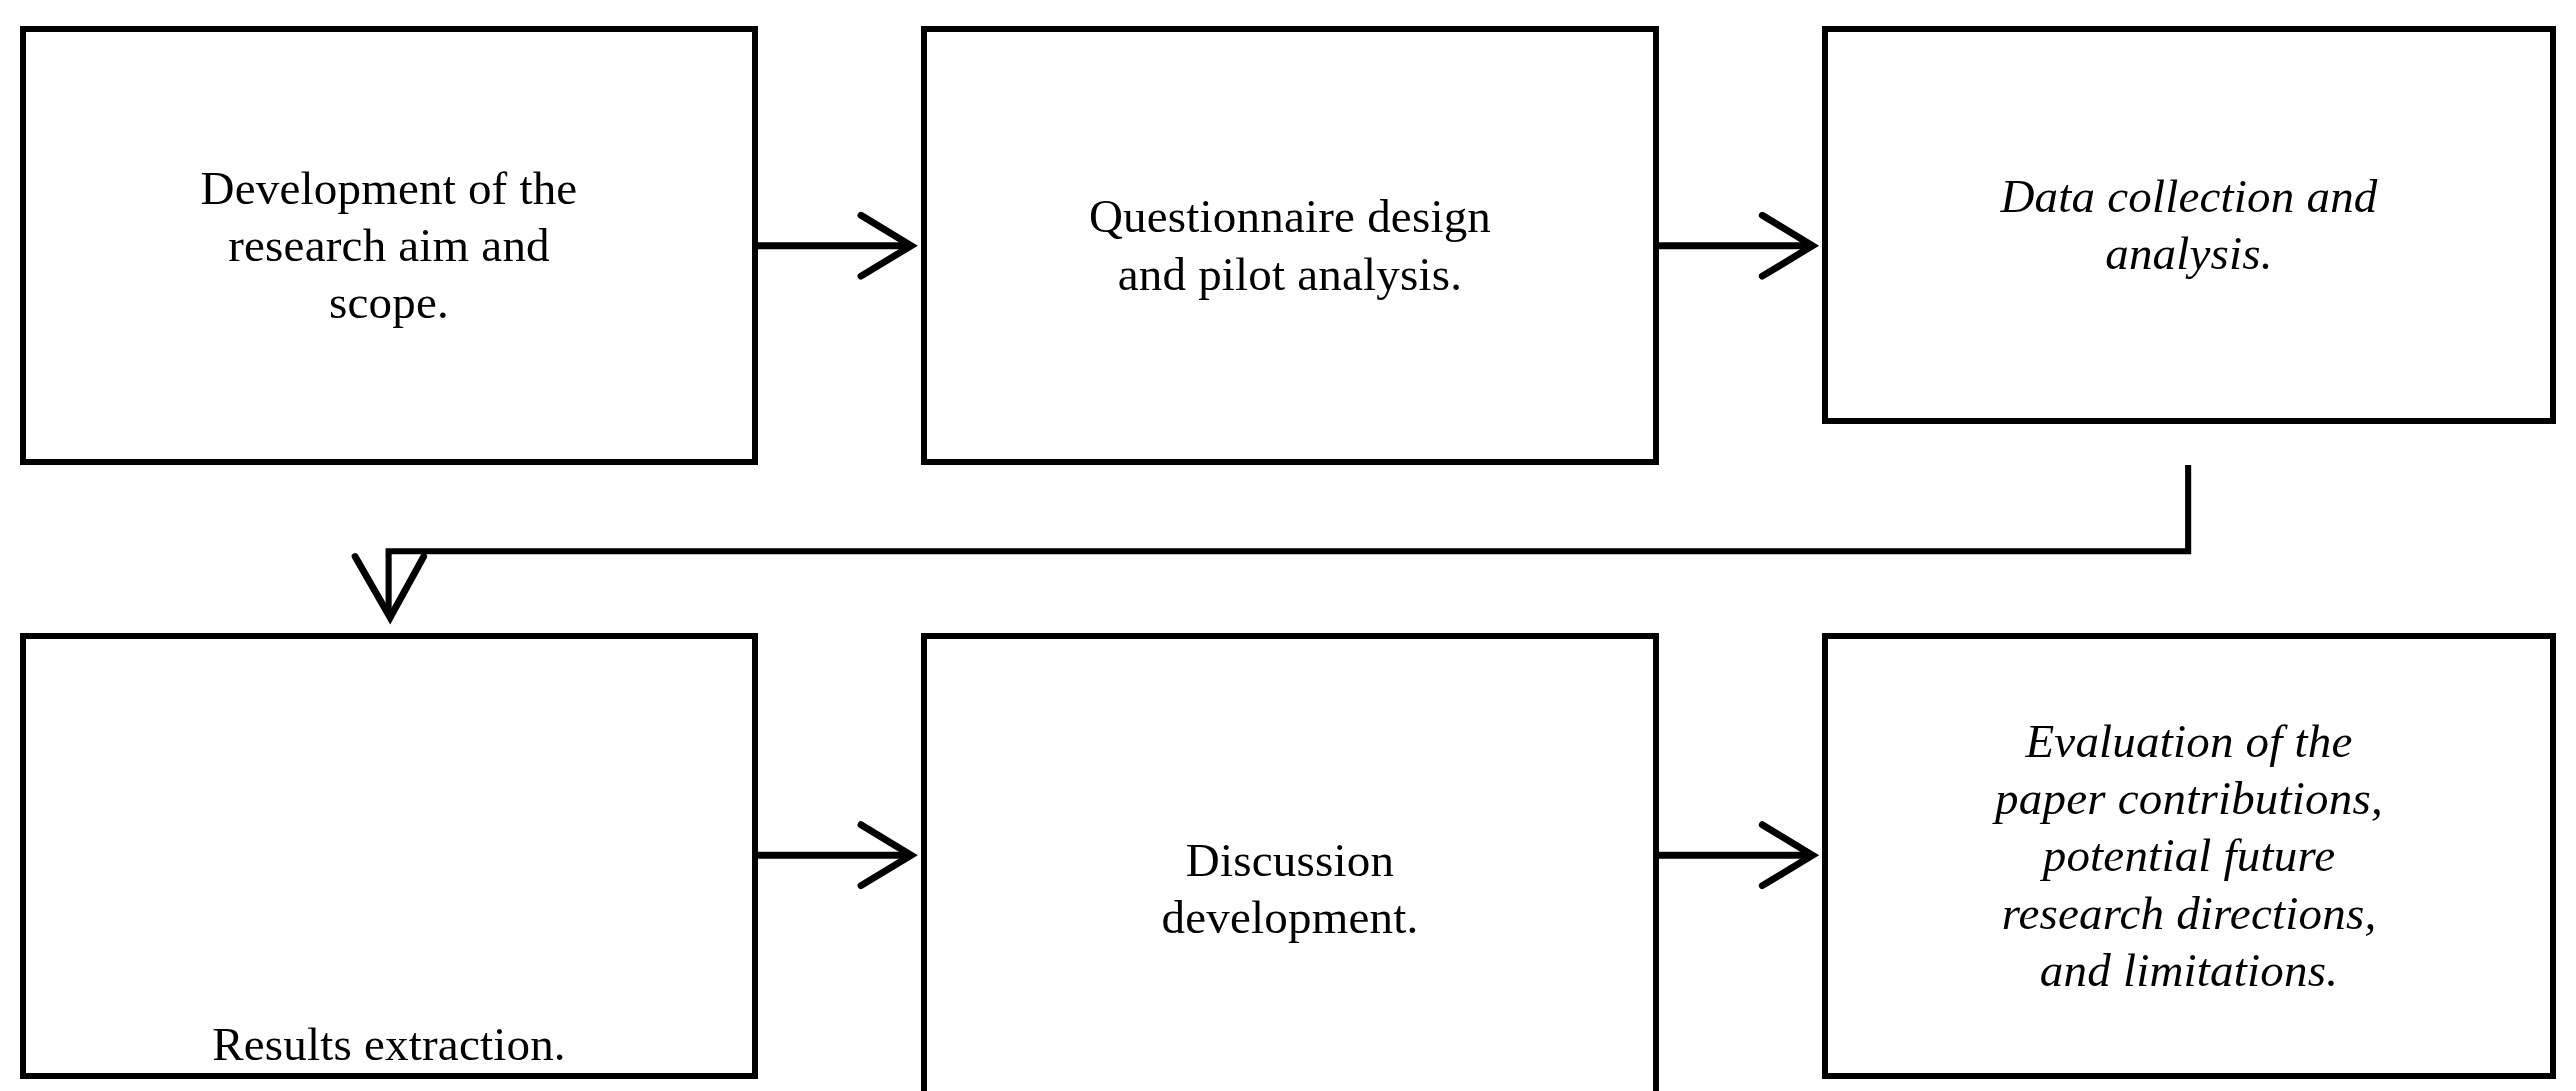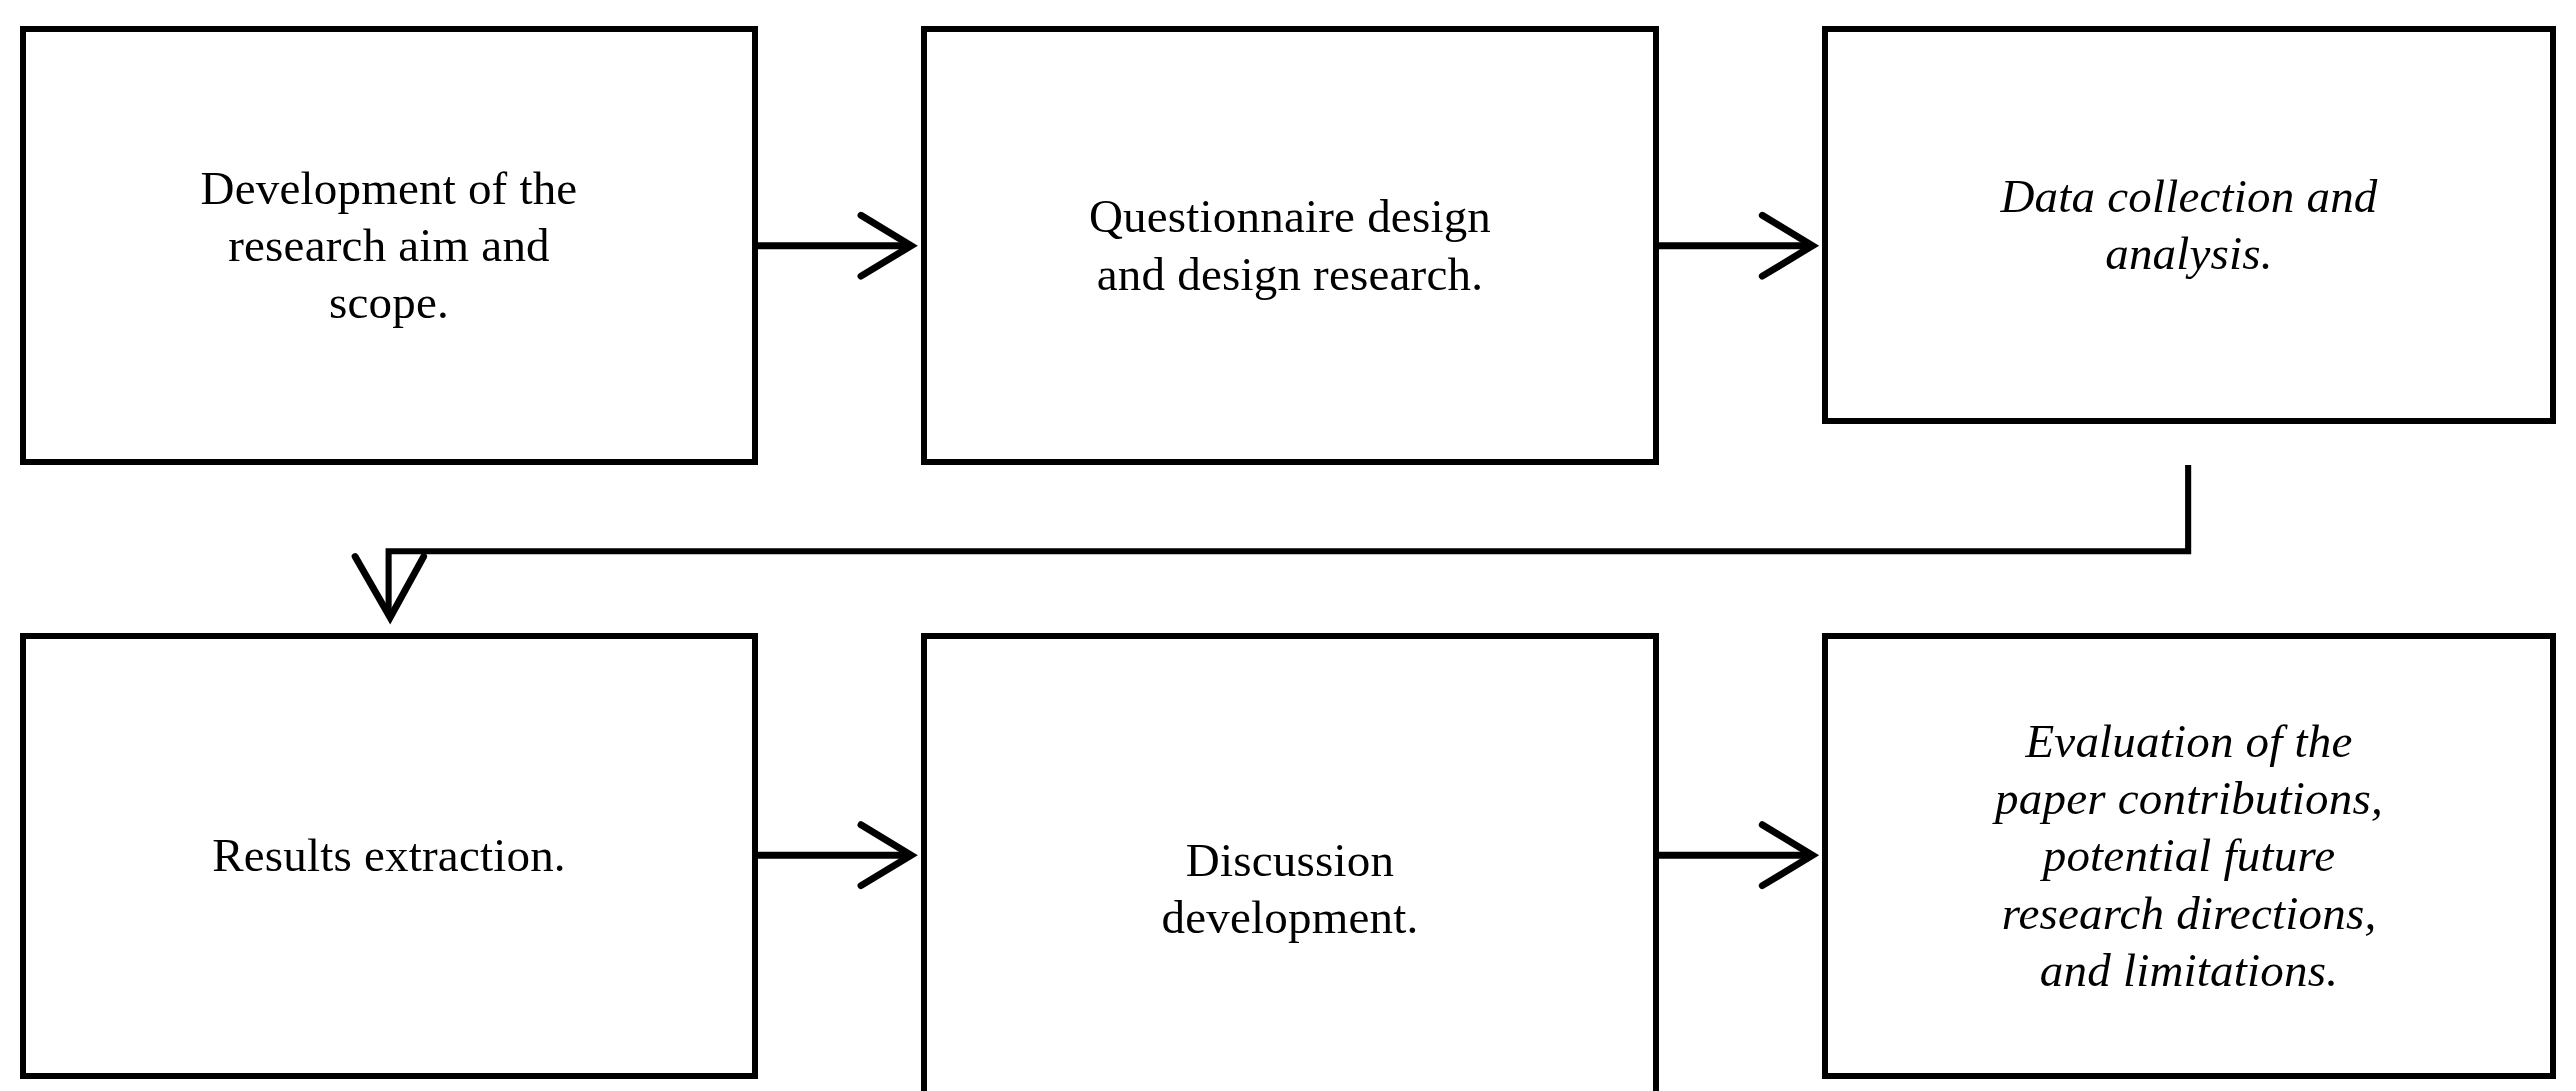--- a/index.html
+++ b/index.html
@@ -34,21 +34,21 @@
     color: #000000;
     padding: 0 26px;
     white-space: pre-line;
     letter-spacing: 0.2px;
   }
   
   #box-aim        { left: 20px;   top: 18.3px;  width: 738px;  height: 439px; }
   #box-quest      { left: 921px; top: 18.3px;  width: 738px;  height: 439px; }
   #box-data       { left: 1822px; top: 18.3px;  width: 734px;  height: 398px; font-style: italic; }
   
-  #box-results    { left: 20px;   top: 625px; width: 738px;  height: 446px; }
+  #box-results    { left: 20px;   top: 625px; width: 738px;  height: 446px; align-items: flex-end; }
   #box-discussion { left: 921px; top: 625px; width: 738px;  height: 512px; }
   #box-evaluation { left: 1822px; top: 625px; width: 734px;  height: 446px; font-style: italic; }
 
   .connector-svg {
     position: absolute;
     left: 0;
     top: 0;
     width: 2576px;
     height: 1091px;
     pointer-events: none;
@@ -81,21 +81,21 @@
 <div id="canvas">
 
   <div class="flow-box" id="box-aim">
     <span class="flow-box-label">Development of the
 research aim and
 scope.</span>
   </div>
 
   <div class="flow-box" id="box-quest">
     <span class="flow-box-label">Questionnaire design
-and design research.</span>
+and pilot analysis.</span>
   </div>
 
   <div class="flow-box" id="box-data">
     <span class="flow-box-label">Data collection and
 analysis.</span>
   </div>
 
   <div class="flow-box" id="box-results">
     <span class="flow-box-label">Results extraction.</span>
   </div>

